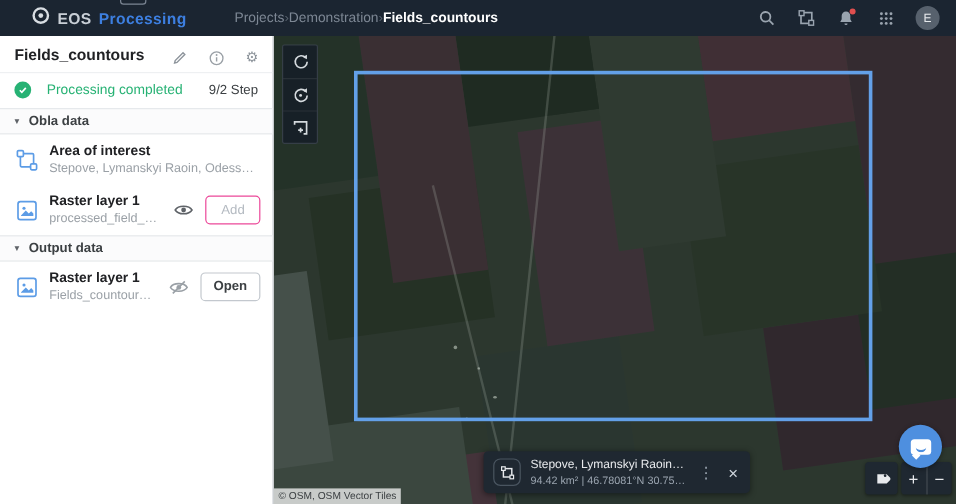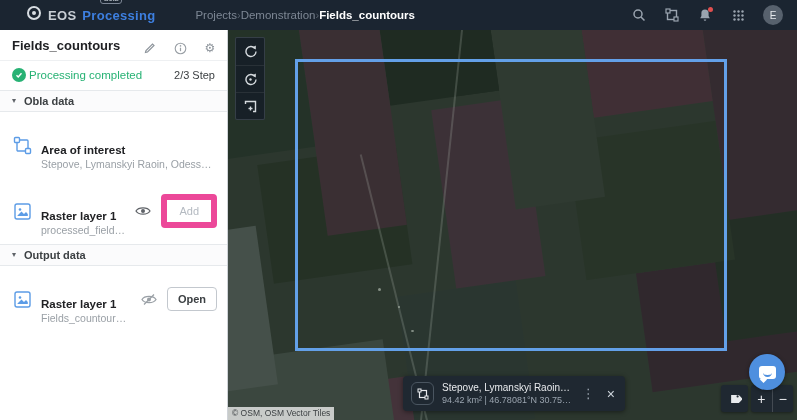--- a/index.html
+++ b/index.html
@@ -24,35 +24,35 @@
 
   
   .panel { position:absolute; top:30px; left:0; width:228px; bottom:0; background:#fff; border-right:1px solid #cfd3d8; z-index:10; }
   .panel-head { padding:8px 12px 7px; position:relative; }
   .panel-title { font-size:13px; font-weight:bold; color:#202124; }
   .panel-sub { font-size:10.5px; color:#9aa0a6; margin-top:2px; }
   .head-icons { position:absolute; right:10px; top:11px; display:flex; gap:16px; align-items:center; }
   .head-icons .ic { width:14px; height:14px; display:grid; place-items:center; color:#8e959c; cursor:pointer; font-size:12px; }
   .gear-glyph { color:#b9bfc6; font-size:13px; line-height:1; }
   .status-row { display:flex; align-items:center; justify-content:space-between; padding:7px 12px 8px; border-top:1px solid #eef0f2; }
-  .status-left { display:flex; align-items:center; gap:3px; }
+  .status-left { display:flex; align-items:center; gap:13px; }
   .check-circle { width:14px; height:14px; border-radius:50%; background:#27b274; display:grid; place-items:center; }
   .status-text { color:#27b274; font-size:11.5px; }
   .step-text { color:#3c4043; font-size:11px; }
   .section-hdr { height:22px; background:#fbfbfc; border-top:1px solid #e6e9ec; border-bottom:1px solid #e6e9ec; display:flex; align-items:center; gap:8px; padding:0 12px; cursor:pointer; }
   .caret { font-size:8px; color:#5f6368; line-height:1; }
   .section-title { font-size:11px; font-weight:bold; color:#3c4043; }
   .p-item { display:flex; align-items:center; gap:9px; padding:8px 10px 8px 12px; }
   .item-icon { flex:0 0 20px; height:20px; display:grid; place-items:center; }
   .item-text { flex:1; min-width:0; }
-  .item-title { font-size:11.5px; font-weight:bold; color:#202124; white-space:nowrap; overflow:hidden; text-overflow:ellipsis;margin-top:24px; }
+  .item-title { font-size:11.5px; font-weight:bold; color:#202124; white-space:nowrap; overflow:hidden; text-overflow:ellipsis; }
   .item-sub { font-size:10.5px; color:#9aa0a6; margin-top:2px; white-space:nowrap; overflow:hidden; text-overflow:ellipsis; }
   .eye-btn { flex:0 0 18px; height:18px; display:grid; place-items:center; cursor:pointer; }
   .btn { border-radius:4px; background:#fff; font-size:11px; padding:5px 12px; cursor:pointer; font-family:inherit; }
-  .btn-add { border:6px solid #ec4899; color:#b4bac1;text-align:right; }
+  .btn-add { border:1px solid #ec4899; color:#b4bac1;text-align:right; }
   .btn-open { border:1px solid #c3c8ce; color:#3c4043; font-weight:bold; padding:5px 10px;text-align:center; }
 
   
   .map { position:absolute; top:30px; left:228px; right:0; bottom:0; background:#2c372e; overflow:hidden; }
   .fields { position:absolute; inset:-90px; transform:rotate(-8deg); background-color:#2c372e;
     background-repeat:no-repeat;
     background-image:
       linear-gradient(#243228,#243228), linear-gradient(#3a2f33,#3a2f33),
       linear-gradient(#1f2b22,#1f2b22), linear-gradient(#2f3a31,#2f3a31),
       linear-gradient(#402f35,#402f35), linear-gradient(#253125,#253125),
@@ -185,21 +185,21 @@
 
   <div class="status-row">
     <div class="status-left">
       <span class="check-circle">
         <svg width="8" height="8" viewBox="0 0 8 8">
             <polyline points="1.5,4.2 3.2,5.9 6.5,2.2" fill="none" stroke="#fff" stroke-width="1.4"></polyline>
           </svg>
       </span>
       <span class="status-text">Processing completed</span>
     </div>
-    <span class="step-text">2/3 Step</span>
+    <span class="step-text">9/2 Step</span>
   </div>
 
   <div class="section-hdr">
     <span class="caret">▾</span>
     <span class="section-title">Obla data</span>
   </div>
 
   <div class="p-item">
     <span class="item-icon">
       <svg width="19" height="19" viewBox="0 0 19 19">

